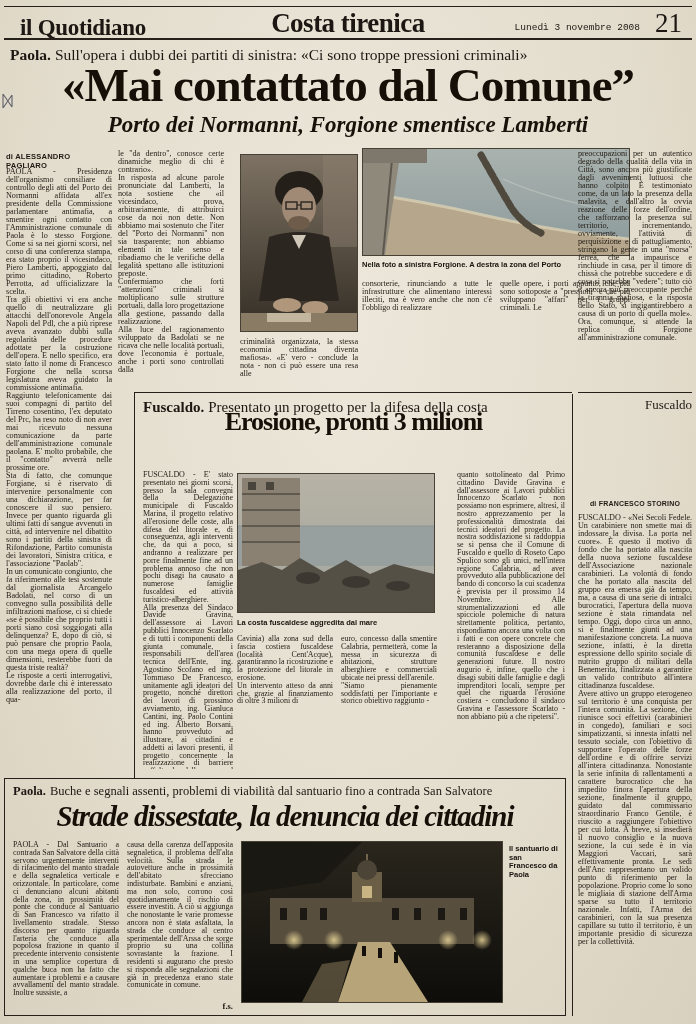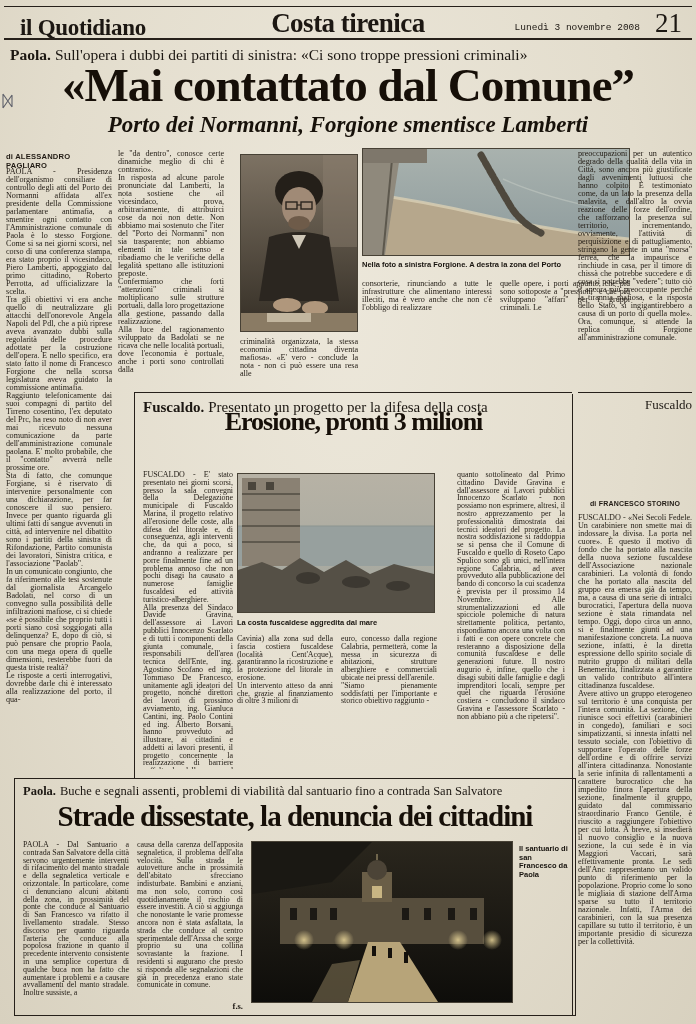--- a/index.html
+++ b/index.html
@@ -135,36 +135,36 @@
         <rect x="28" y="8" width="8" height="8" fill="#4a453c"></rect>
         <path d="M0,138 L0,96 L24,88 L44,96 L62,84 L86,98 L108,86 L132,100 L156,90 L196,100 L196,138 Z" fill="#555046"></path>
         <ellipse cx="70" cy="104" rx="12" ry="6" fill="#3c3831"></ellipse>
         <ellipse cx="118" cy="108" rx="14" ry="6" fill="#3c3831"></ellipse>
         <ellipse cx="160" cy="112" rx="12" ry="5" fill="#3c3831"></ellipse>
       </svg>
     </div>
     <div class="abs cap" style="left:102px;top:226px;width:198px;height:10px;overflow:hidden;">La costa fuscaldese aggredita dal mare</div>
     <div class="abs bt bt-sm" style="left:102px;top:242px;width:96px;height:134px;">Cavinia) alla zona sud della fascia costiera fuscaldese (località Cent'Acque), garantiranno la ricostruzione e la protezione del litorale in erosione.
 Un intervento atteso da anni che, grazie al finanziamento di oltre 3 milioni di</div>
-    <div class="abs bt bt-sm" style="left:206px;top:242px;width:96px;height:134px;">euro, concesso dalla regione Calabria, permetterà, come la messa in sicurezza di abitazioni, strutture alberghiere e commerciali ubicate nei pressi dell'arenile.
+    <div class="abs bt bt-sm" style="left:206px;top:242px;width:96px;height:134px;">euro, concesso dalla smentire Calabria, permetterà, come la messa in sicurezza di abitazioni, strutture alberghiere e commerciali ubicate nei pressi dell'arenile.
 "Siamo pienamente soddisfatti per l'importante e storico obiettivo raggiunto -</div>
     <div class="abs bt bt-sm" style="left:322px;top:78px;width:108px;height:298px;">quanto sottolineato dal Primo cittadino Davide Gravina e dall'assessore ai Lavori pubblici Innocenzo Scarlato - non possiamo non esprimere, altresì, il nostro apprezzamento per la professionalità dimostrata dai tecnici ideatori del progetto. La nostra soddisfazione si raddoppia se si pensa che il Comune di Fuscaldo e quello di Roseto Capo Spulico sono gli unici, nell'intera regione Calabria, ad aver provveduto alla pubblicazione del bando di concorso la cui scadenza è prevista per il prossimo 14 Novembre. Alle strumentalizzazioni ed alle spicciole polemiche di natura strettamente politica, pertanto, rispondiamo ancora una volta con i fatti e con opere concrete che resteranno a disposizione della comunità fuscaldese e delle generazioni future. Il nostro augurio è, infine, quello che i disagi subiti dalle famiglie e dagli imprenditori locali, sempre per quel che riguarda l'erosione costiera - concludono il sindaco Gravina e l'assessore Scarlato - non abbiano più a che ripetersi".</div>
   </div>
 
   <div class="abs rule" style="left:578px;top:392px;width:114px;height:1px;"></div>
   <div class="abs" style="left:578px;top:397px;width:114px;text-align:right;font-size:13px;">Fuscaldo</div>
   <div class="abs byline" style="left:578px;top:500px;width:114px;text-align:center;font-size:7px;">di FRANCESCO STORINO</div>
   <div class="abs bt" style="left:578px;top:514px;width:114px;height:500px;">FUSCALDO - «Nei Secoli Fedele. Un carabiniere non smette mai di indossare la divisa. La porta nel cuore». È questo il motivo di fondo che ha portato alla nascita della nuova sezione fuscaldese dell'Associazione nazionale carabinieri. La volontà di fondo che ha portato alla nascita del gruppo era emersa già da tempo, ma, a causa di una serie di intralci burocratici, l'apertura della nuova sezione è stata rimandata nel tempo. Oggi, dopo circa un anno, si è finalmente giunti ad una manifestazione concreta. La nuova sezione, infatti, è la diretta espressione dello spirito sociale di nutrito gruppo di militari della Benemerita, finalizzata a garantire un valido contributo all'intera cittadinanza fuscaldese.
 Avere attivo un gruppo eterogeneo sul territorio è una conquista per l'intera comunità. La sezione, che riunisce soci effettivi (carabinieri in congedo), familiari e soci simpatizzanti, si innesta infatti nel tessuto sociale, con l'obiettivo di supportare l'operato delle forze dell'ordine e di offrire servizi all'intera cittadinanza. Nonostante la serie infinita di rallentamenti a carattere burocratico che ha impedito finora l'apertura della sezione, finalmente il gruppo, guidato dal commissario straordinario Franco Gentile, è riuscito a raggiungere l'obiettivo per cui lotta. A breve, si insedierà il nuovo consiglio e la nuova sezione, la cui sede è in via Maggiori Vaccari, sarà effettivamente pronta. Le sedi dell'Anc rappresentano un valido punto di riferimento per la popolazione. Proprio come lo sono le migliaia di stazione dell'Arma sparse su tutto il territorio nazionale. Infatti, l'Arma dei carabinieri, con la sua presenza capillare su tutto il territorio, è un importante presidio di sicurezza per la collettività.</div>
 
-  <div class="abs" style="left:14px;top:778px;width:562px;height:238px;border:1.5px solid #26201a;box-sizing:border-box;">
+  <div class="abs" style="left:4px;top:778px;width:562px;height:238px;border:1.5px solid #26201a;box-sizing:border-box;">
     <div class="abs kicker" style="left:8px;top:5px;width:546px;font-size:12.5px;">
       <span class="loc">Paola.</span><span>Buche e segnali assenti, problemi di viabilità dal santuario fino a contrada San Salvatore</span>
     </div>
-    <div class="abs headline" style="left:0;right:0;top:20px;font-size:29px;line-height:34px;">Strade dissestate, la denuncia dei cittadini</div>
+    <div class="abs headline" style="left:0;right:0;top:20px;font-size:29px;line-height:34px;font-style:italic;">Strade dissestate, la denuncia dei cittadini</div>
     <div class="abs bt bt-sm" style="left:8px;top:62px;width:106px;height:166px;">PAOLA - Dal Santuario a contrada San Salvatore della città servono urgentemente interventi di rifacimento del manto stradale e della segnaletica verticale e orizzontale. In particolare, come ci denunciano alcuni abitanti della zona, in prossimità del ponte che conduce al Santuario di San Francesco va rifatto il livellamento stradale. Stesso discorso per quanto riguarda l'arteria che conduce alla popolosa frazione in quanto il precedente intervento consistente in una semplice copertura di qualche buca non ha fatto che aumentare i problemi e a causare avvallamenti del manto stradale. Inoltre sussiste, a</div>
     <div class="abs bt bt-sm" style="left:122px;top:62px;width:106px;height:158px;">causa della carenza dell'apposita segnaletica, il problema dell'alta velocità. Sulla strada le autovetture anche in prossimità dell'abitato sfrecciano indisturbate. Bambini e anziani, ma non solo, corrono così quotidianamente il rischio di essere investiti. A ciò si aggiunga che nonostante le varie promesse ancora non è stata asfaltata, la strada che conduce al centro sperimentale dell'Arssa che sorge proprio su una collina sovrastante la frazione. I residenti si augurano che presto si risponda alle segnalazioni che già in precedenza erano state comunicate in comune.</div>
     <div class="abs" style="left:122px;top:222px;width:106px;text-align:right;font-weight:bold;font-size:8.5px;">f.s.</div>
 
     <div class="abs photo" style="left:236px;top:62px;width:262px;height:162px;">
       <svg width="260" height="160" viewBox="0 0 260 160">
         <defs>
           <linearGradient id="g4" x1="0" y1="0" x2="0" y2="1">
             <stop offset="0" stop-color="#2a261d"></stop>
               <stop offset="1" stop-color="#0e0d0a"></stop>

